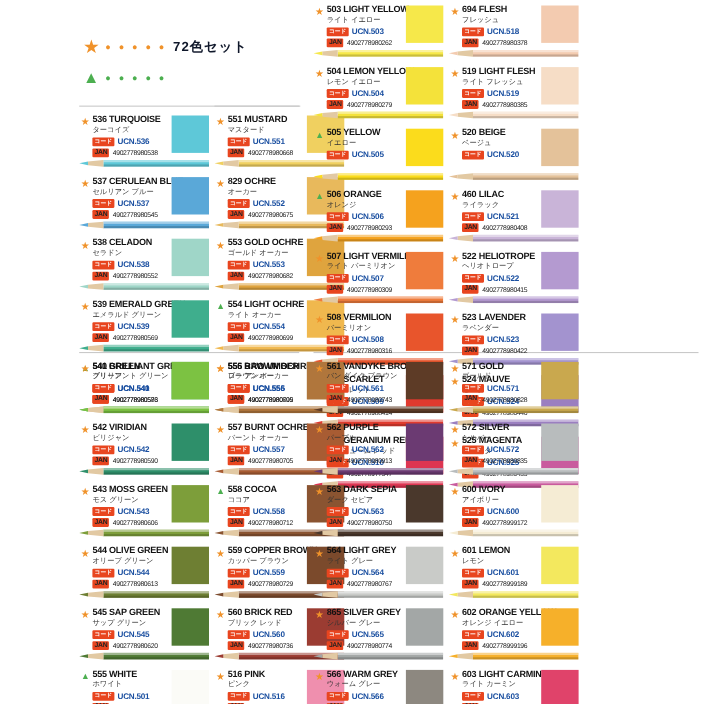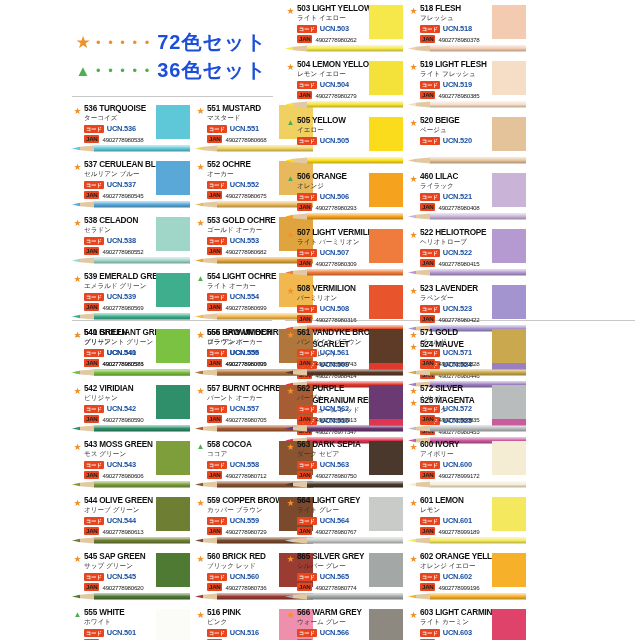--- a/index.html
+++ b/index.html
@@ -11,21 +11,21 @@
   #sheet{position:relative;width:640px;height:640px;}
 
   
   .legend{position:absolute;left:72px;top:28px;}
   .legend-row{display:flex;align-items:center;height:28px;}
   .legend-mark{width:22px;text-align:center;font-size:17px;line-height:1;}
   .star{color:#f0922a;}
   .tri{color:#4caf50;font-size:15px;}
   .dots{color:#f0922a;letter-spacing:2px;font-size:13px;margin:0 6px 0 2px;}
   .dots.g{color:#4caf50;}
-  .legend-text{font-size:20px;font-weight:bold;color:#1d4ed8;letter-spacing:1px;}
+  .legend-text{font-size:12px;font-weight:bold;color:#0f172a;letter-spacing:1px;}
 
   
   .col{position:absolute;}
   .entry{position:relative;height:56px;}
   .mark{position:absolute;left:0;top:2px;width:11px;text-align:center;font-size:9px;line-height:10px;}
   .mark.star{color:#f0922a;}
   .mark.tri{color:#4caf50;font-size:8px;}
   .name{position:absolute;left:12px;top:0px;font-size:8.2px;font-weight:bold;letter-spacing:-.2px;white-space:nowrap;}
   .jp{position:absolute;left:12px;top:10px;font-size:6.6px;color:#333;white-space:nowrap;}
   .codeline{position:absolute;left:12px;top:20px;display:flex;align-items:flex-end;}
@@ -48,21 +48,20 @@
 
   <div class="legend">
     <div class="legend-row">
       <span class="legend-mark star">★</span>
       <span class="dots">• • • • •</span>
       <span class="legend-text">72色セット</span>
     </div>
     <div class="legend-row">
       <span class="legend-mark tri">▲</span>
       <span class="dots g">• • • • •</span>
-      <span class="legend-text">36色セット</span>
     </div>
   </div>
 
   <div class="divider" style="left:72px;top:96px;width:200px;"></div>
   <div class="divider" style="left:72px;top:320px;width:200px;"></div>
   <div class="divider" style="left:285px;top:320px;width:350px;"></div>
   <div class="divider" style="left:195px;top:96px;width:78px;"></div>
 
   <div id="cols">
       <div class="col" style="left: 72px; top: 104px; width: 118px;">
@@ -201,21 +200,21 @@
               <rect x="22" y="1.5" width="96" height="6" fill="#f0d060"></rect>
               <rect x="22" y="1.5" width="96" height="2" fill="rgba(255,255,255,0.45)"></rect>
               <rect x="22" y="5.5" width="96" height="2" fill="rgba(0,0,0,0.18)"></rect>
               <polygon points="22,1.5 22,7.5 8,6.2 8,2.8" fill="#e2c9a3"></polygon>
               <polygon points="8,2.8 8,6.2 0,4.5" fill="#f0d060"></polygon>
             </svg>
           </span>
         </div>
         <div class="entry">
           <span class="mark star">★</span>
-          <span class="name">552 OCHRE</span>
+          <span class="name">829 OCHRE</span>
           <span class="jp">オーカー</span>
           <span class="codeline">
             <span class="tag">コード</span>
             <span class="code">UCN.552</span>
           </span>
           <span class="janline">
             <span class="tag jan">JAN</span>
             <span class="jan">4902778980675</span>
           </span>
           <span class="swatch" style="background:#e8b95c"></span>
@@ -477,21 +476,21 @@
               <rect x="22" y="5.5" width="96" height="2" fill="rgba(0,0,0,0.18)"></rect>
               <polygon points="22,1.5 22,7.5 8,6.2 8,2.8" fill="#e2c9a3"></polygon>
               <polygon points="8,2.8 8,6.2 0,4.5" fill="#dd3552"></polygon>
             </svg>
           </span>
         </div>
       </div>
       <div class="col" style="left: 408px; top: 4px; width: 118px;">
         <div class="entry">
           <span class="mark star">★</span>
-          <span class="name">518 FLESH</span>
+          <span class="name">694 FLESH</span>
           <span class="jp">フレッシュ</span>
           <span class="codeline">
             <span class="tag">コード</span>
             <span class="code">UCN.518</span>
           </span>
           <span class="janline">
             <span class="tag jan">JAN</span>
             <span class="jan">4902778980378</span>
           </span>
           <span class="swatch" style="background:#f3cbb0"></span>

